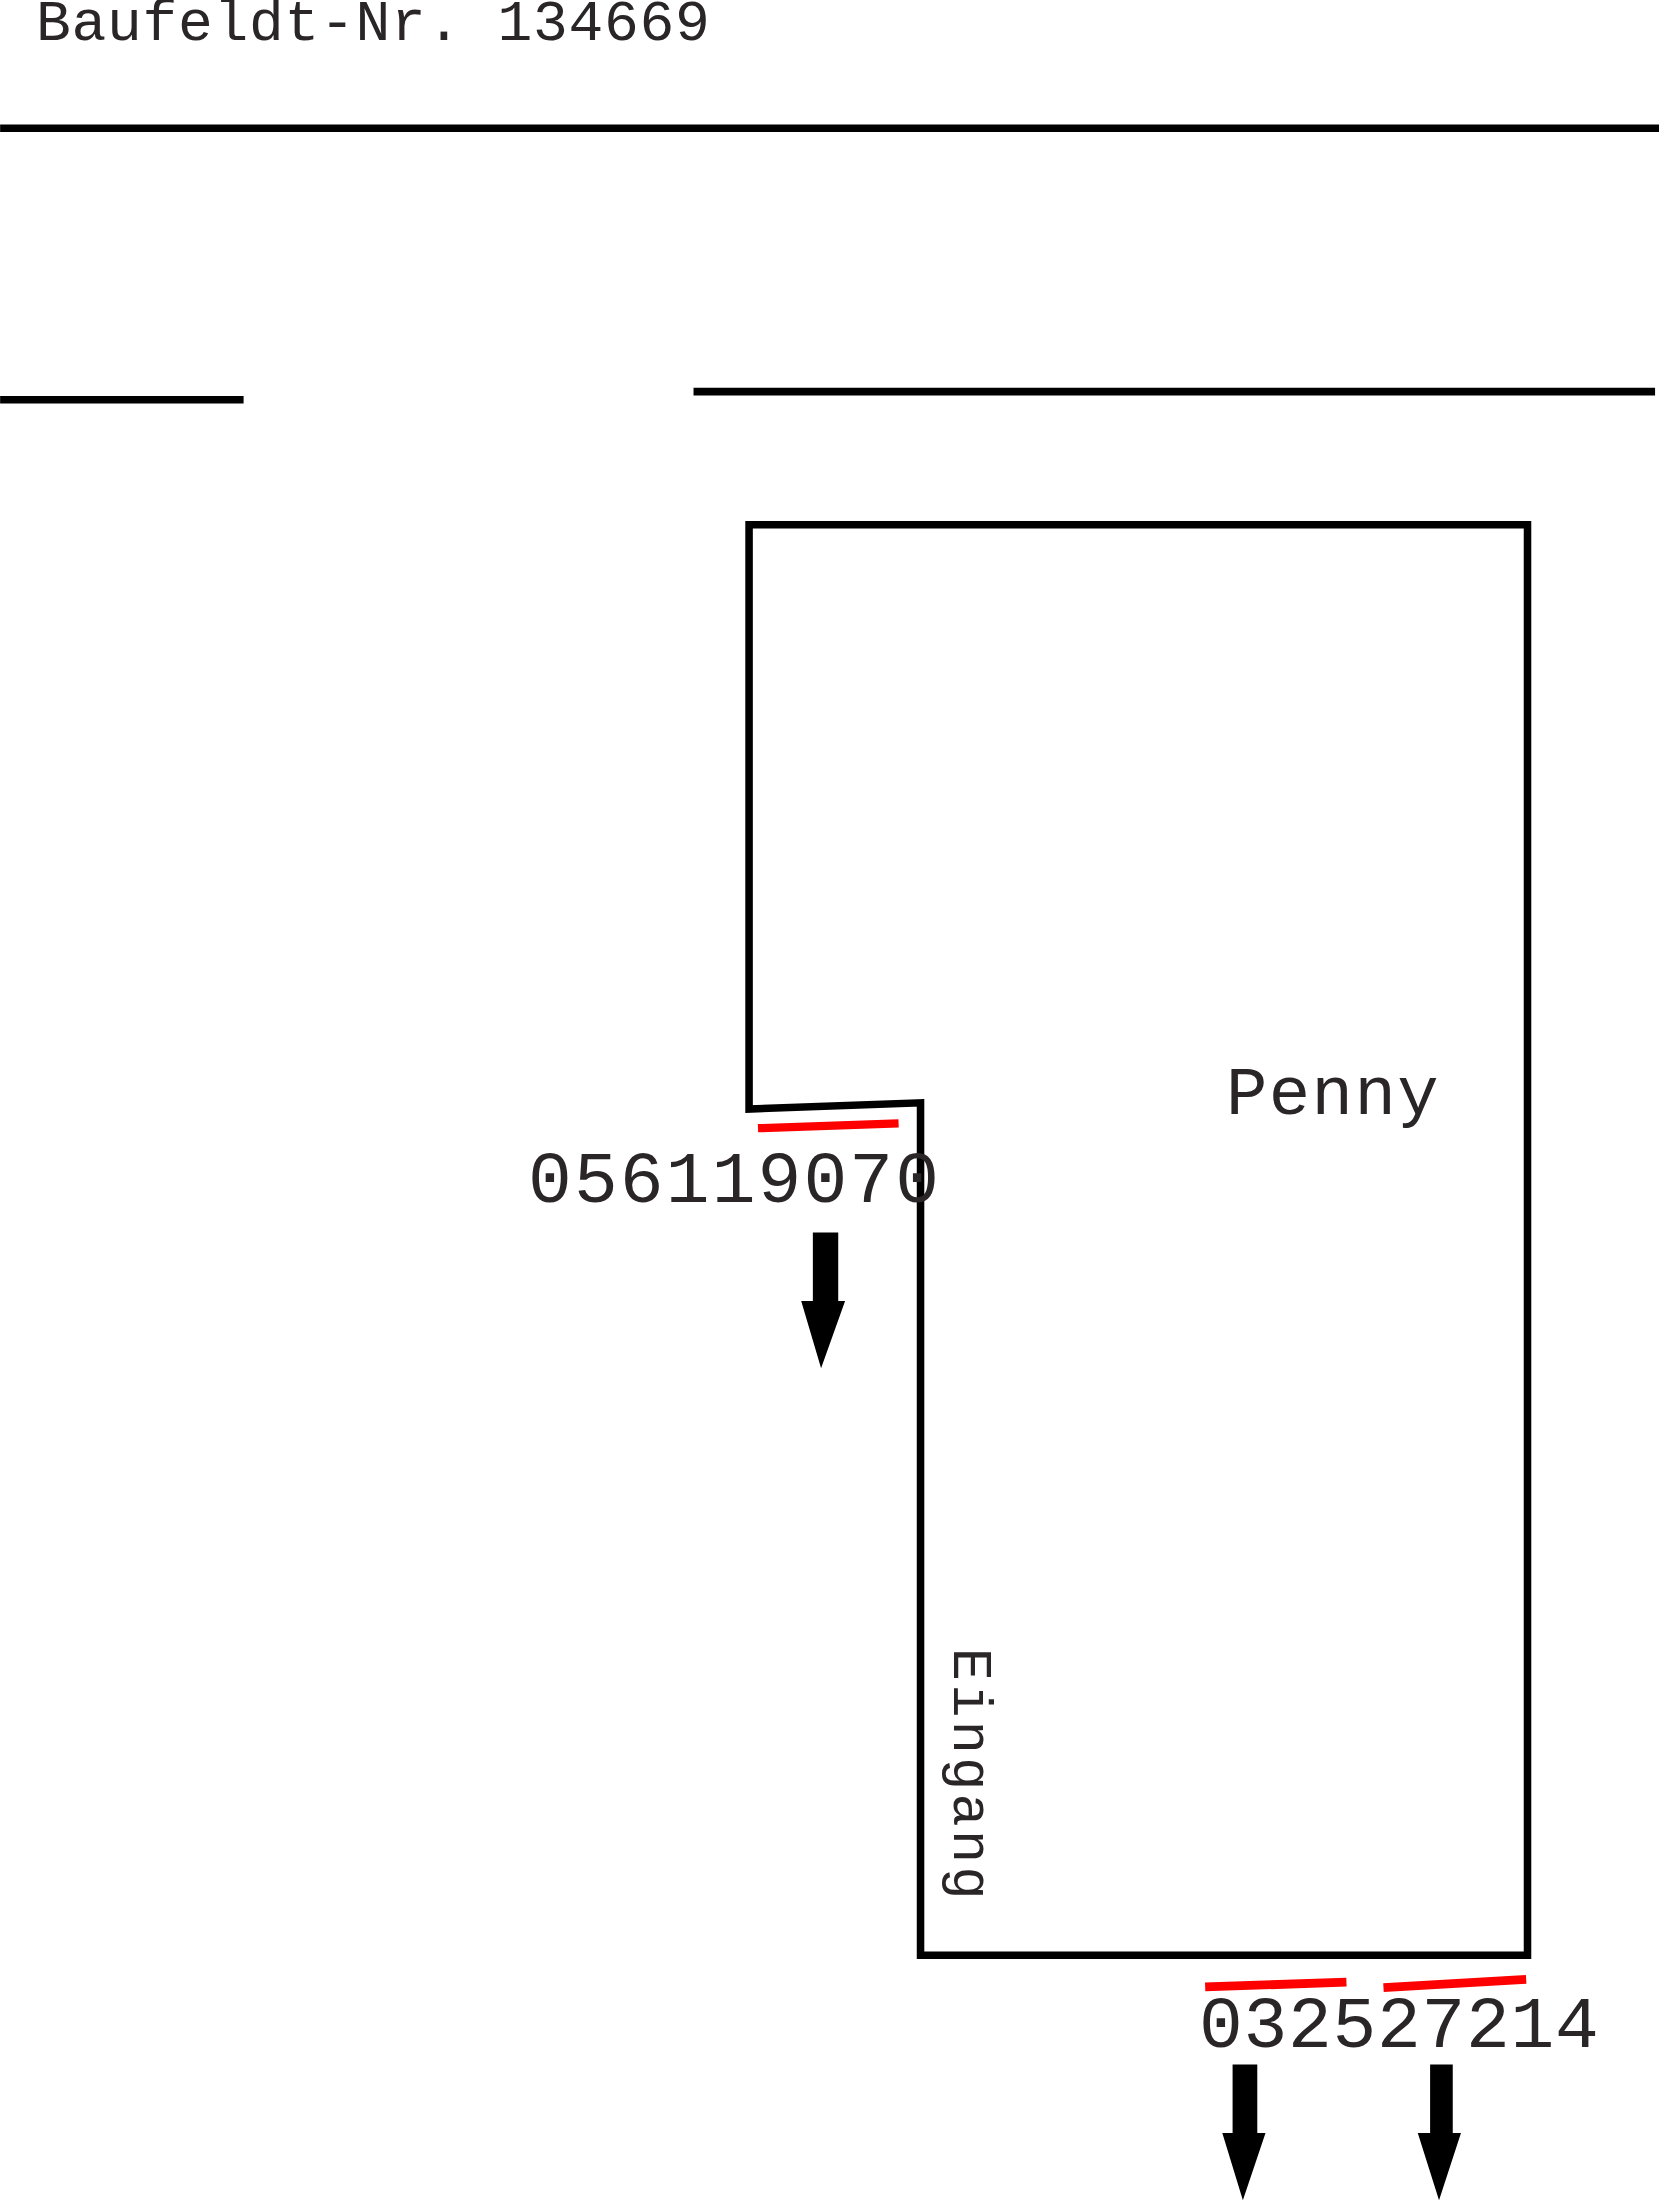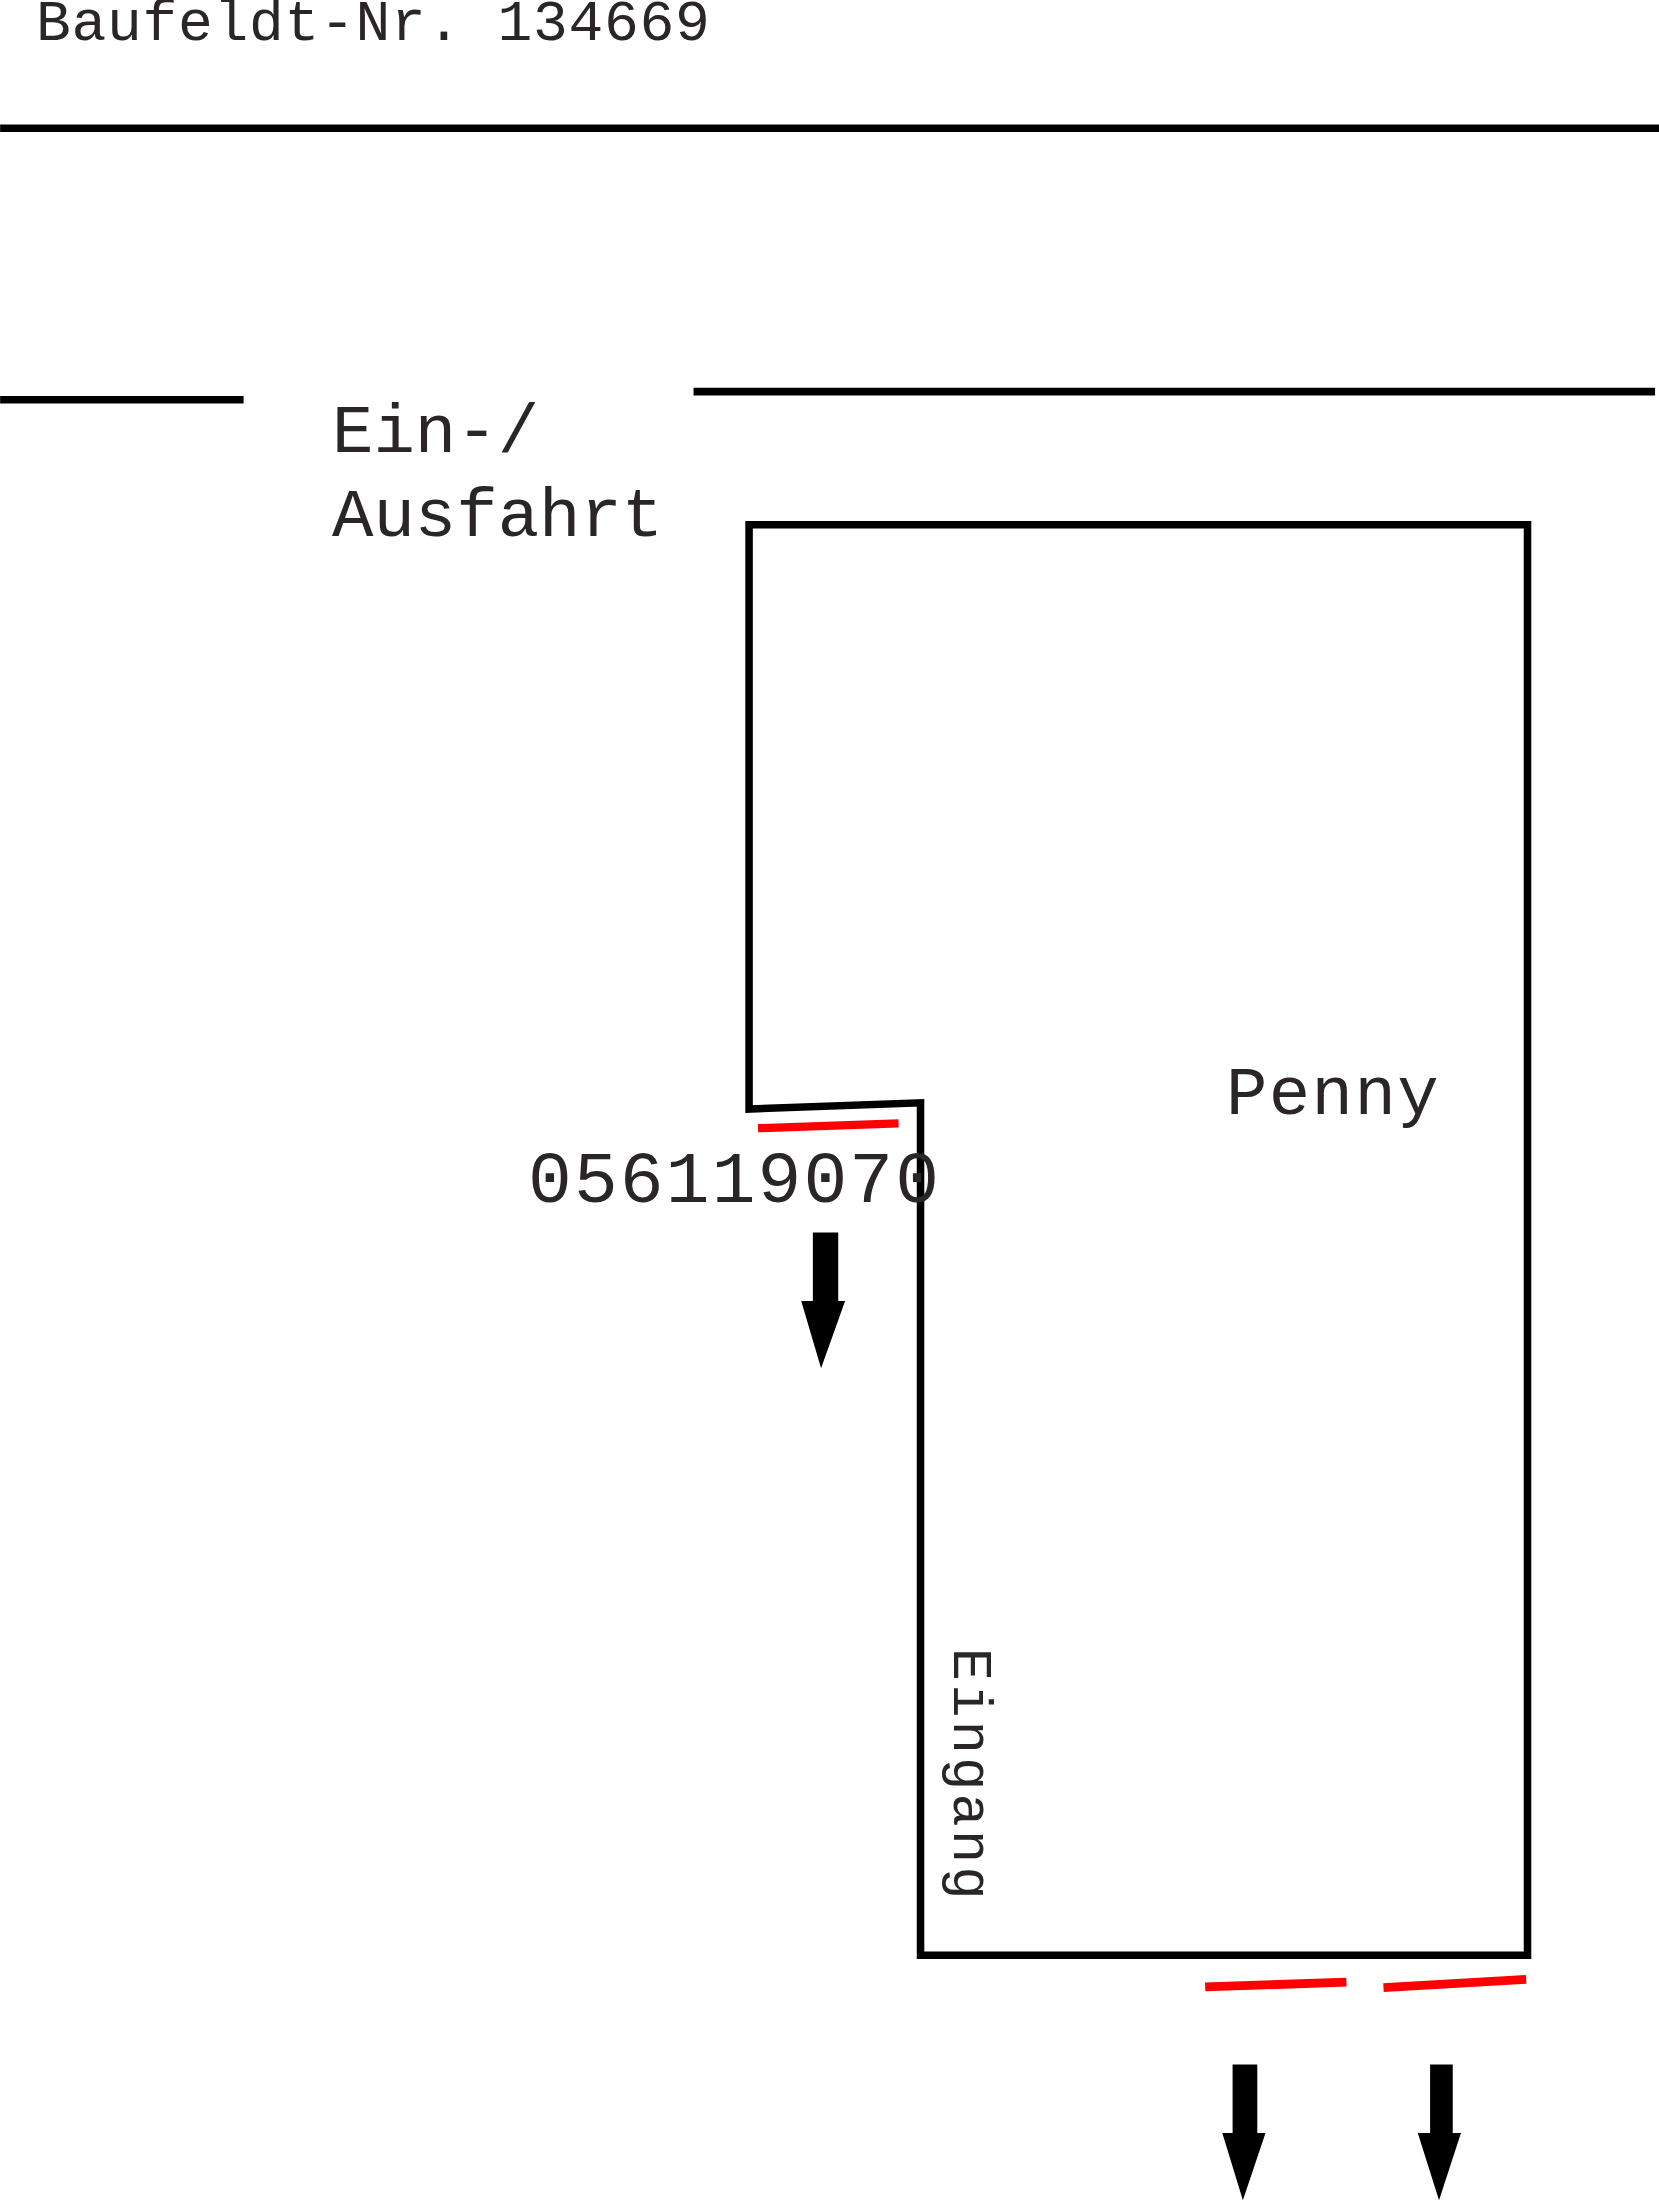--- a/index.html
+++ b/index.html
@@ -59,26 +59,23 @@
 
     <polygon points="1185,1797 1222,1797 1222,1897 1232,1897 1197,1995 1168,1897 1185,1897" fill="#000000"></polygon>
 
     <polygon points="1797,3010 1833,3010 1833,3110 1845,3110 1812,3208 1782,3110 1797,3110" fill="#000000"></polygon>
     <polygon points="2085,3010 2118,3010 2118,3110 2130,3110 2098,3208 2067,3110 2085,3110" fill="#000000"></polygon>
   </svg>
 
   <div class="label title-label">Baufeldt-Nr. 134669</div>
 
 
-  <div class="label access-label">
-    <div>Ein-/</div>
-    <div>Ausfahrt</div>
-  </div>
 
   <div class="label building-label">Penny</div>
 
   <div class="label entrance-label">Eingang</div>
 
   <div class="label marker-upper">056119070</div>
 
+  <div class="label marker-lower">032527214</div>
 
 </div>
 
 
 </body></html>

